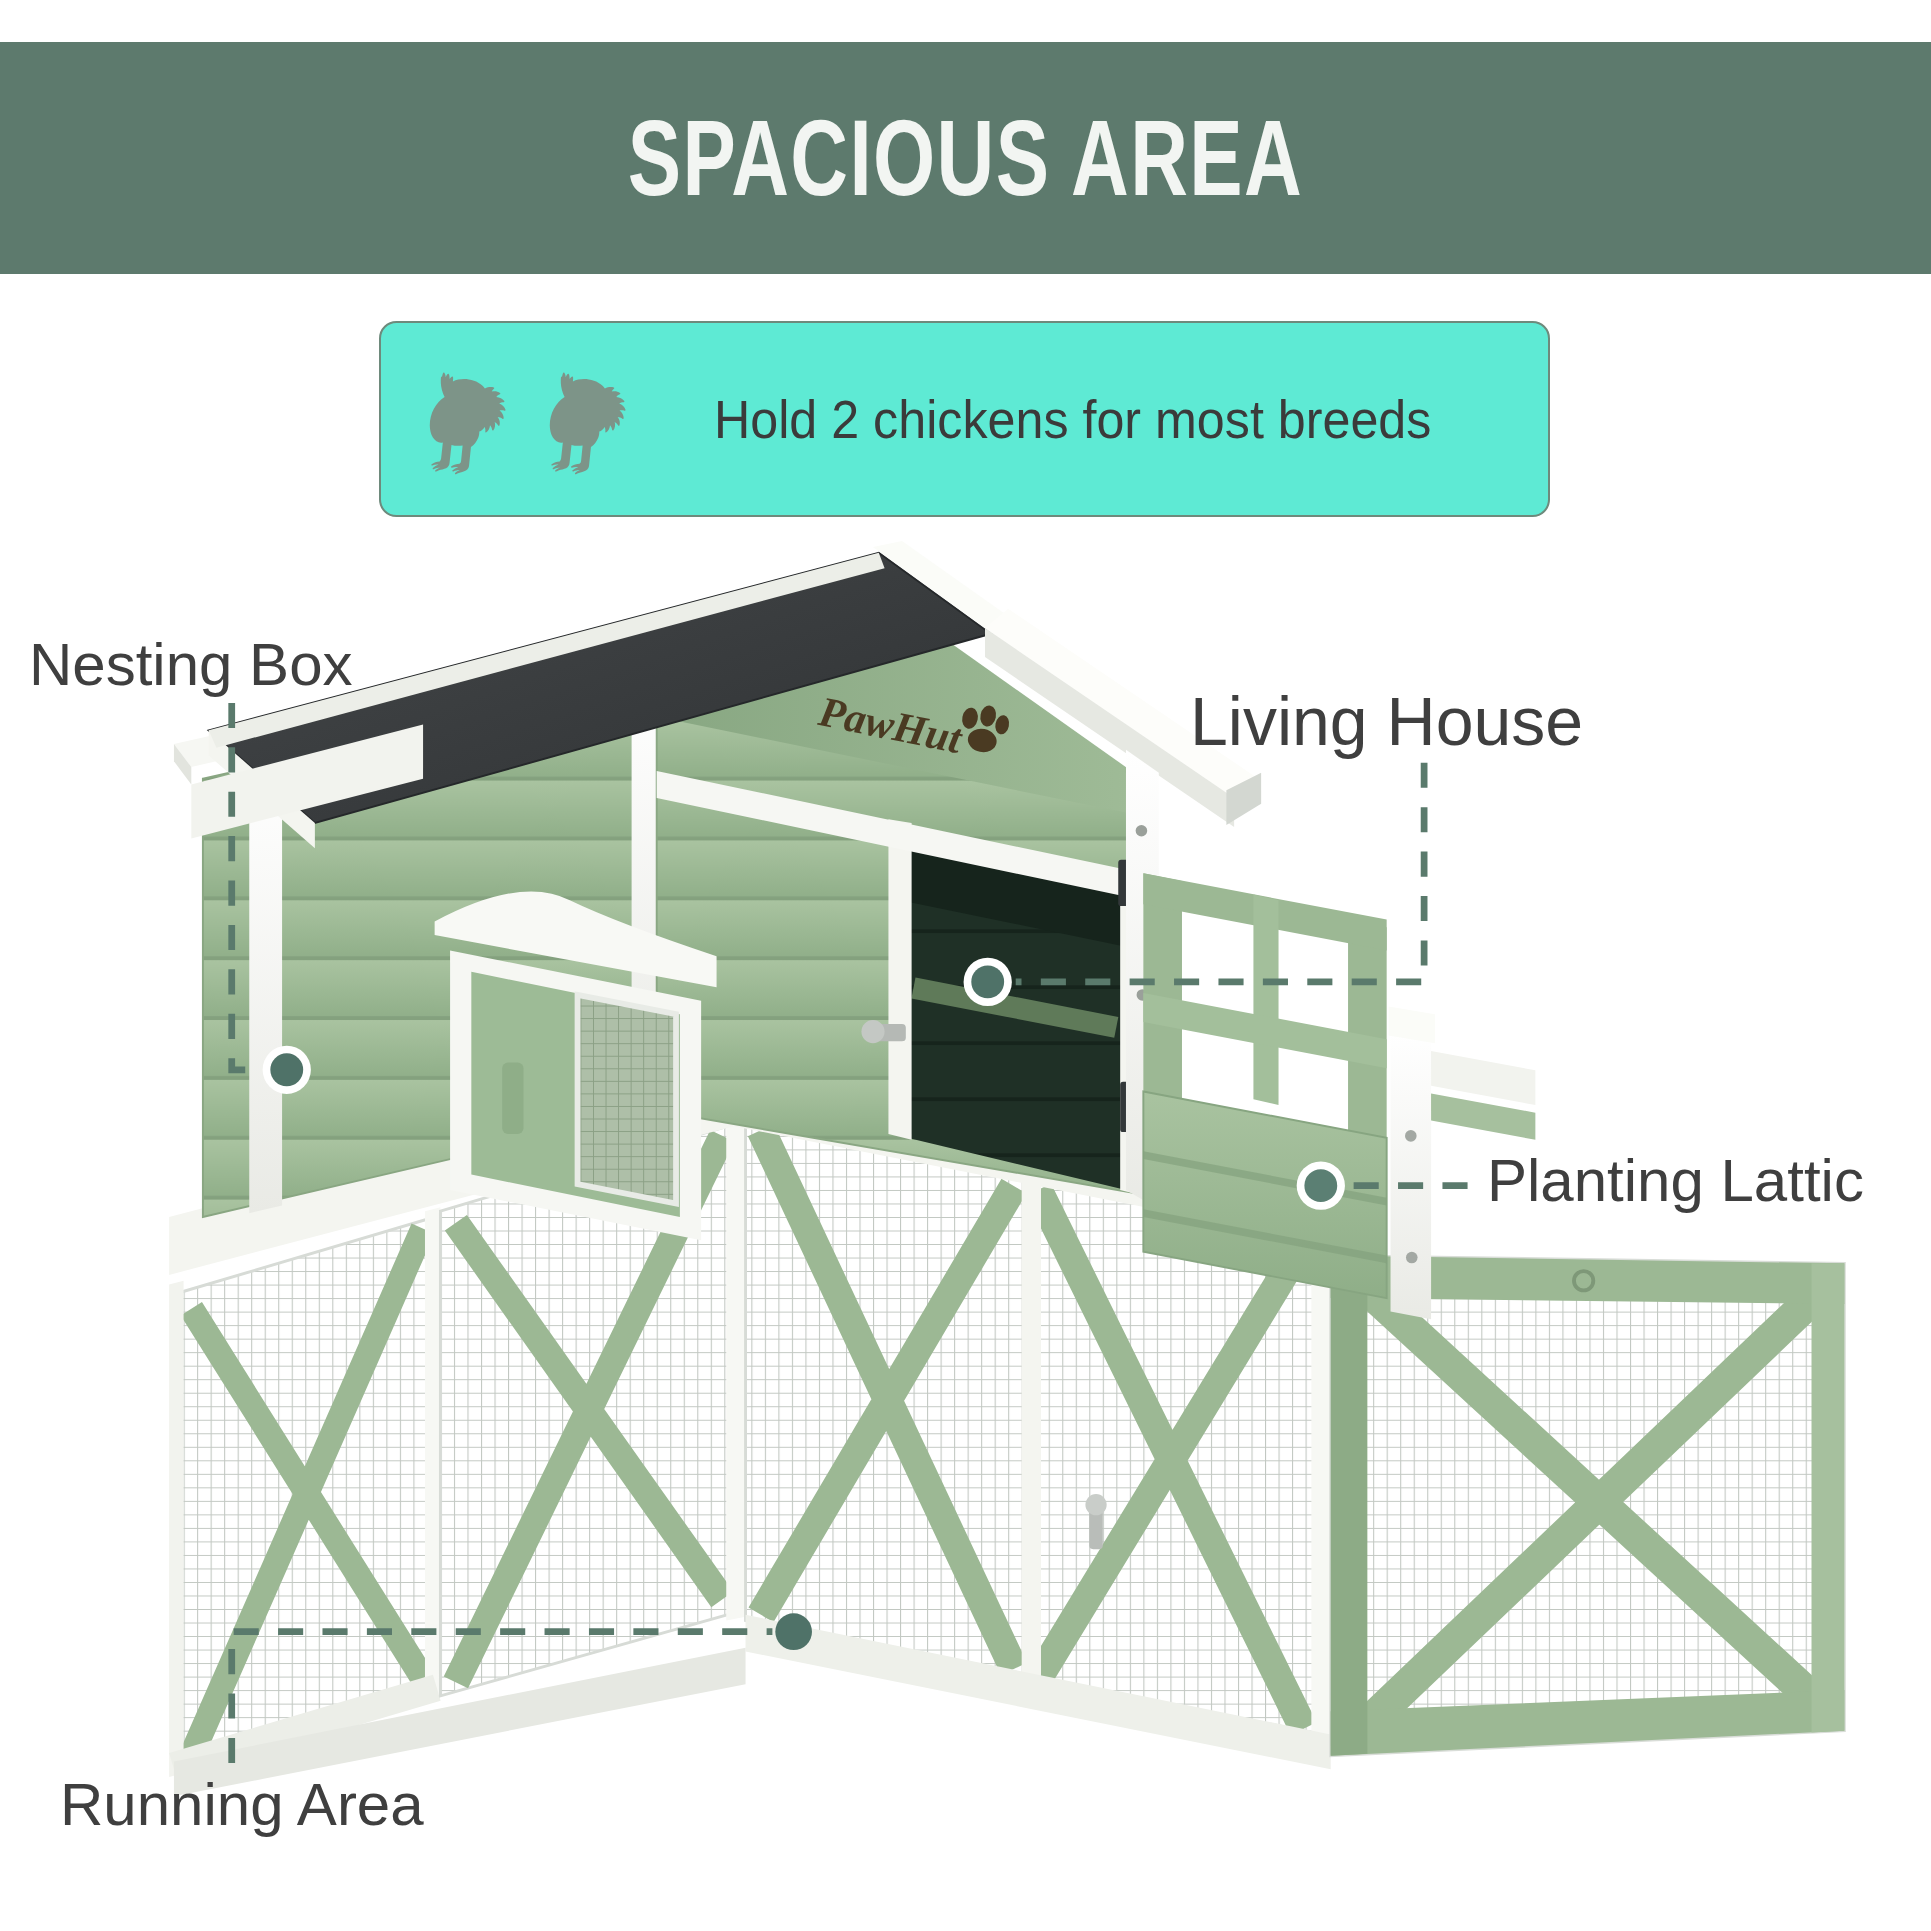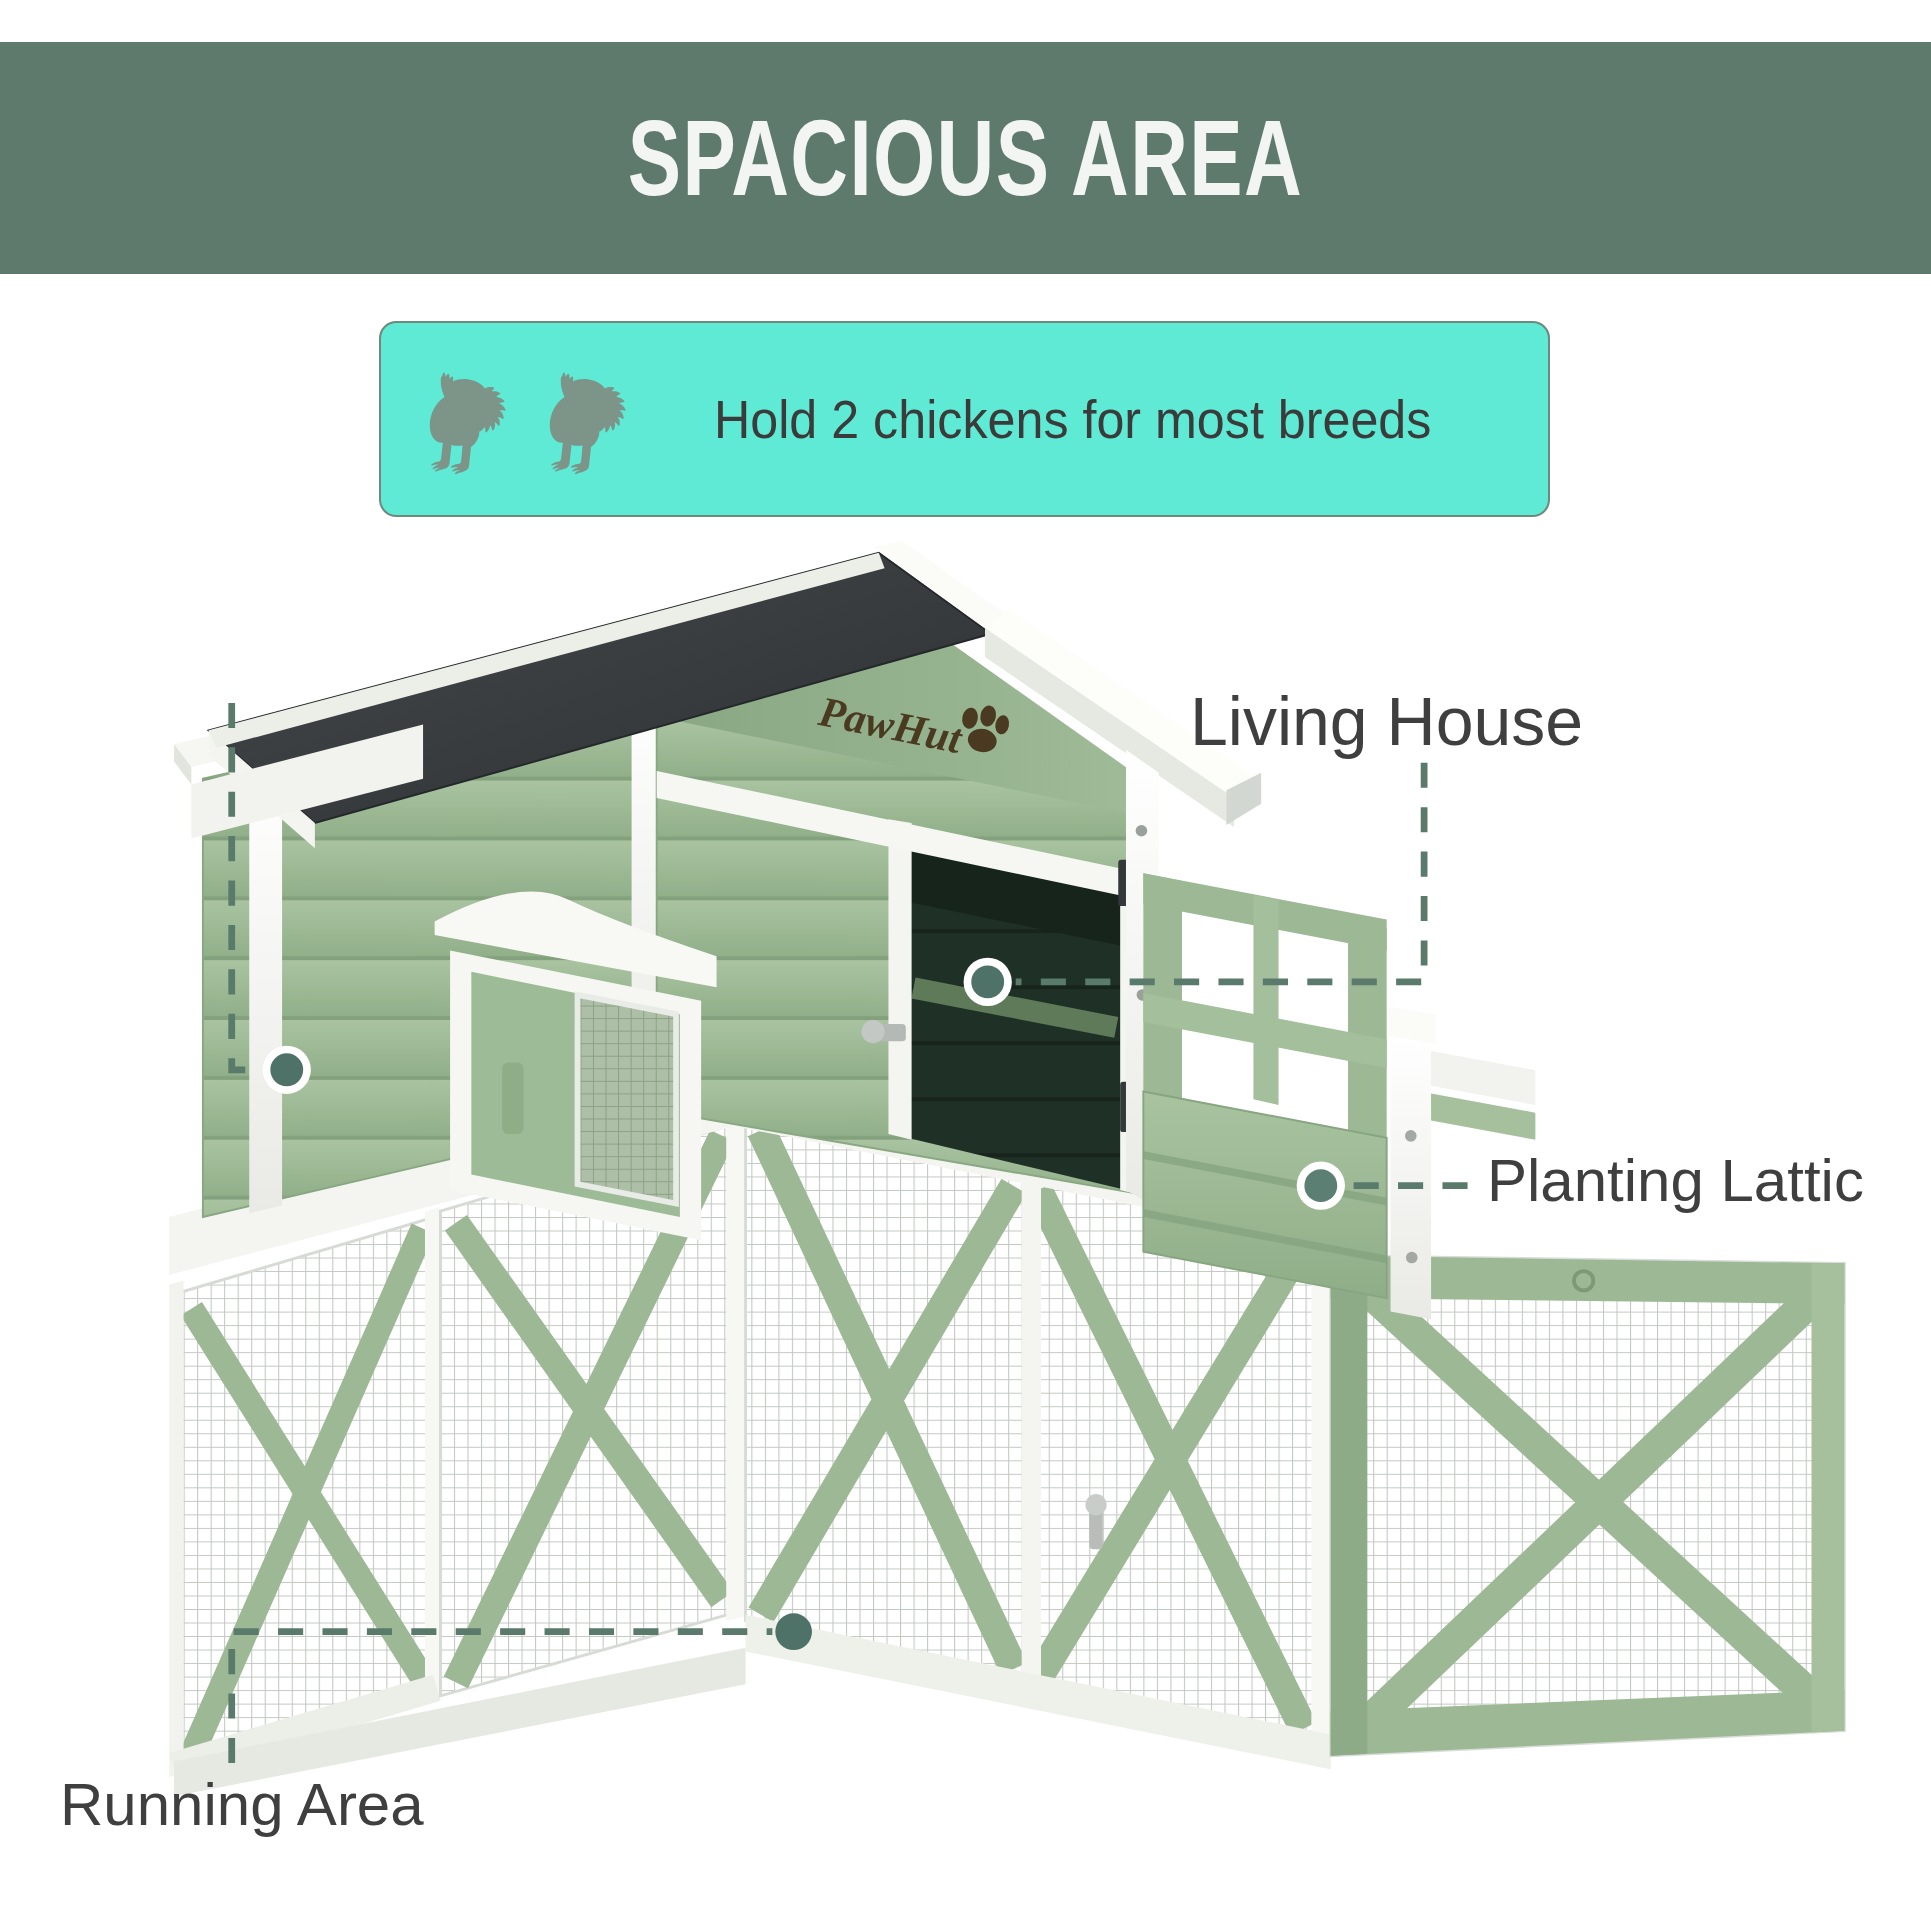--- a/index.html
+++ b/index.html
@@ -278,18 +278,19 @@
       <circle cx="1023" cy="1017" r="25" fill="#ffffff"></circle>
       <circle cx="1023" cy="1017" r="17" fill="#4f7268"></circle>
 
       <circle cx="1368" cy="1228" r="25" fill="#ffffff"></circle>
       <circle cx="1368" cy="1228" r="17" fill="#5b7f73"></circle>
 
       <circle cx="822" cy="1690" r="19" fill="#4f7268"></circle>
     </g>
   </svg>
 
+  <div class="callout c-nesting">Nesting Box</div>
   <div class="callout c-living">Living House</div>
   <div class="callout c-planting">Planting Lattic</div>
   <div class="callout c-running">Running Area</div>
 
 </div>
 
 
 </body></html>

